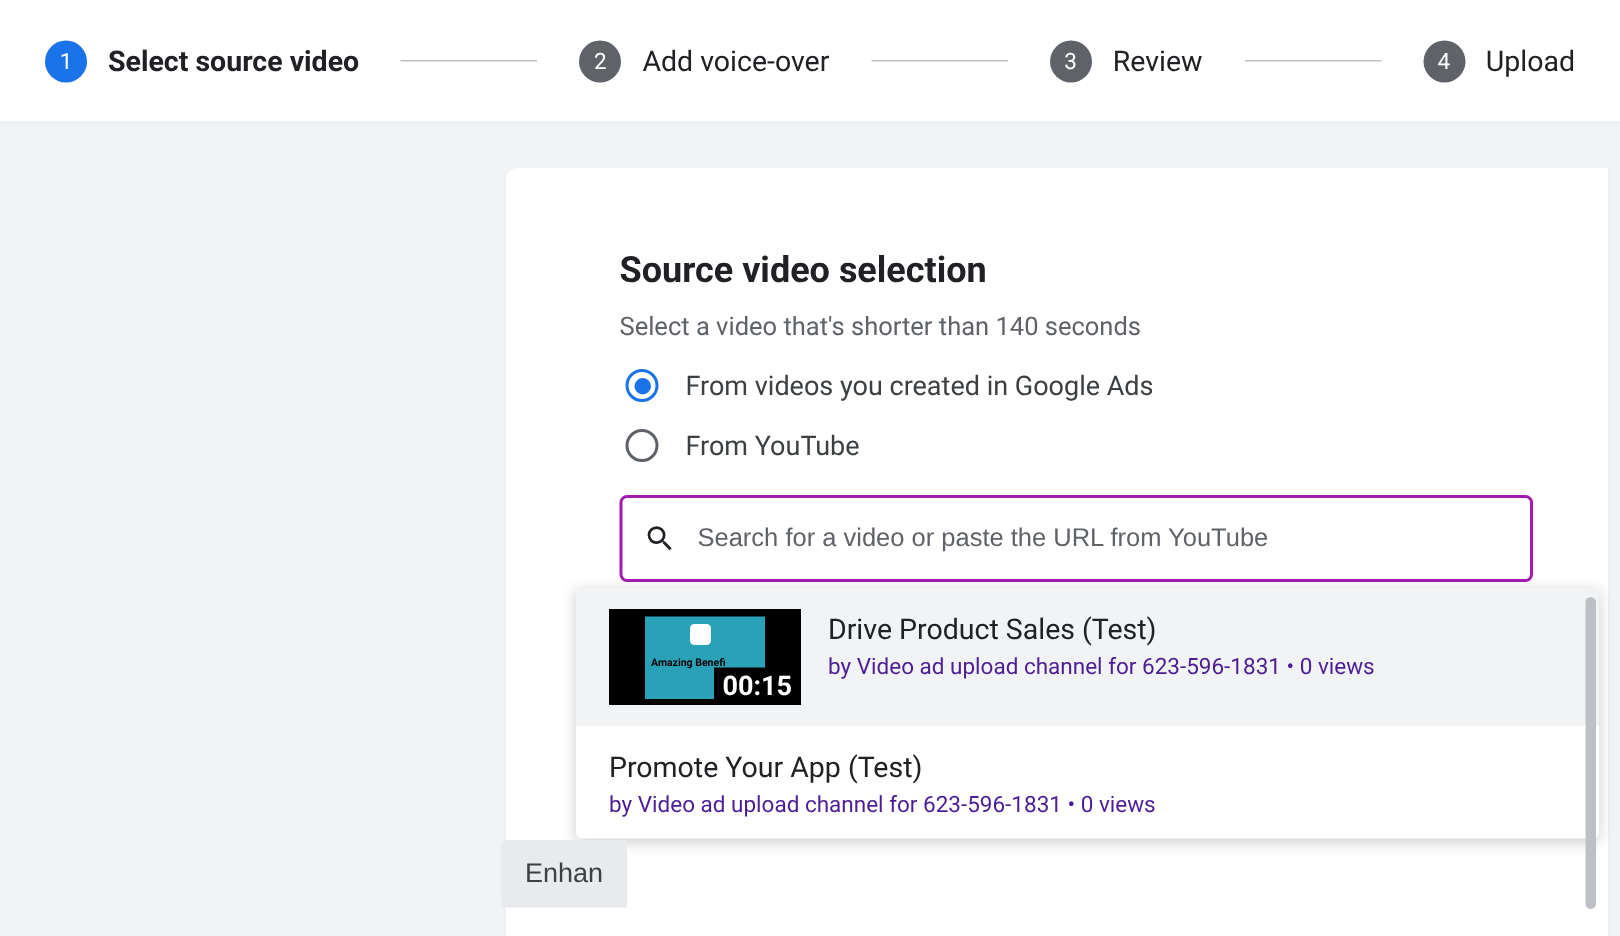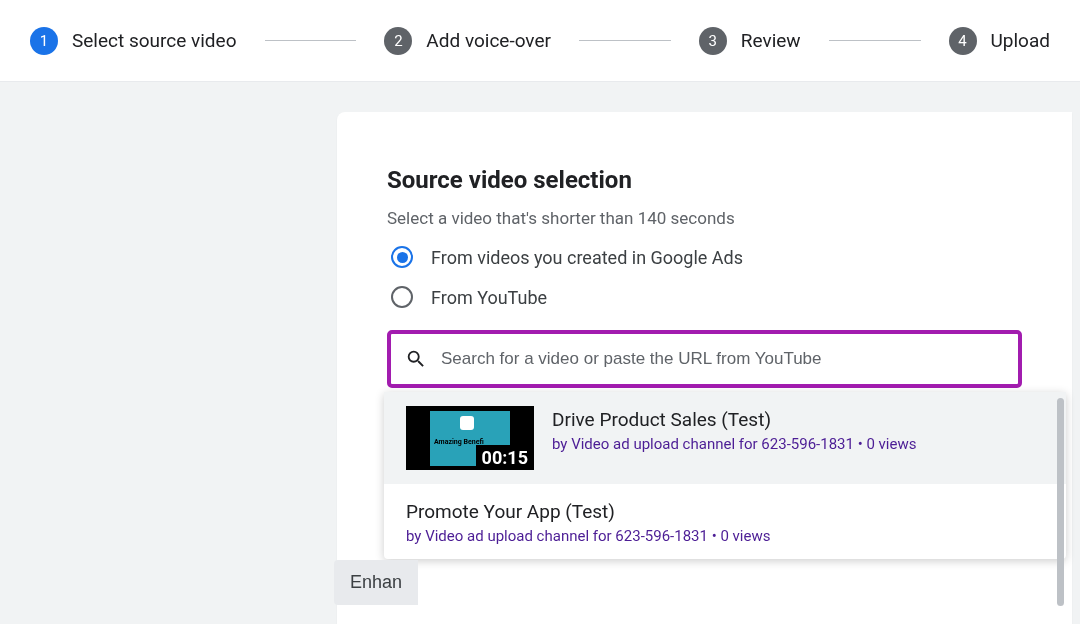--- a/index.html
+++ b/index.html
@@ -6,36 +6,36 @@
     body { font-family: 'Google Sans', Roboto, Arial, sans-serif; background: #f1f3f4; width: 1080px; height: 624px; overflow: hidden; }
     
     .stepper { background: #fff; height: 82px; display: flex; align-items: center; padding: 0 30px; border-bottom: 1px solid #e8eaed; position: relative; }
     .step { display: flex; align-items: center; }
     .step-circle { width: 28px; height: 28px; border-radius: 50%; display: flex; align-items: center; justify-content: center; color: #fff; font-size: 15px; margin-right: 14px; }
     .step-circle.active { background: #1a73e8; }
     .step-circle.inactive { background: #5f6368; }
     .step-label { font-size: 19px; color: #202124; }
     .step-connector { flex: 1; height: 1px; background: #bdc1c6; margin: 0 28px; }
     .step:nth-child(1) { margin-left: 0; }
-    .stepper .step-label.bold { font-weight: 400; }
+    .stepper .step-label.bold { font-weight: 700; }
     
     .canvas { padding-top: 30px; position: relative; height: calc(624px - 82px); }
-    .card { background: #fff; width: 735px; margin-left: 337px; border-radius: 8px 0 0 0; padding: 54px 50px 50px 50px; box-shadow: 0 1px 2px rgba(0,0,0,0.05); position: relative; height: 100%; }
+    .card { background: #fff; width: 735px; margin-left: 337px; border-radius: 8px 0 0 0; padding: 54px 50px 50px 76px; box-shadow: 0 1px 2px rgba(0,0,0,0.05); position: relative; height: 100%; }
     
     .card-title { font-size: 24px; color: #202124; margin-bottom: 14px; }
     .card-subtitle { font-size: 17px; color: #5f6368; margin-bottom: 18px; }
     
     .radio-group { margin-bottom: 22px; }
     .radio-option { display: flex; align-items: center; margin-bottom: 18px; cursor: pointer; }
     .radio-circle { width: 22px; height: 22px; border-radius: 50%; border: 2px solid #5f6368; margin-right: 18px; margin-left: 4px; display: flex; align-items: center; justify-content: center; }
     .radio-circle.checked { border-color: #1a73e8; }
     .radio-dot { width: 11px; height: 11px; border-radius: 50%; background: #1a73e8; }
     .radio-label { font-size: 18px; color: #3c4043; }
     
-    .search-box { border: 4px solid #a21caf; border-radius: 5px; height: 58px; display: flex; align-items: center; padding: 0 14px; }
+    .search-box { border: 2px solid #a21caf; border-radius: 5px; height: 58px; display: flex; align-items: center; padding: 0 14px; }
     .search-icon-svg { width: 22px; height: 22px; fill: #202124; margin-right: 14px; }
     .search-input { border: none; outline: none; font-size: 17px; flex: 1; color: #202124; }
     .search-input::placeholder { color: #5f6368; }
     
     .dropdown { position: absolute; left: 47px; right: 6px; top: 280px; background: #fff; box-shadow: 0 2px 10px rgba(0,0,0,0.2); border-radius: 0 0 4px 4px; }
     .dropdown-inner { position: relative; }
     .video-item { display: flex; padding: 14px 22px; align-items: flex-start; cursor: pointer; }
     .video-item:first-child { background: #f1f3f4; }
     .thumb { width: 128px; height: 64px; background: #000; position: relative; margin-right: 18px; flex-shrink: 0; display:flex; align-items:center; justify-content:center; }
     .thumb-inner-1 { width: 80px; height: 55px; background: #29a2b8; position:relative; }

